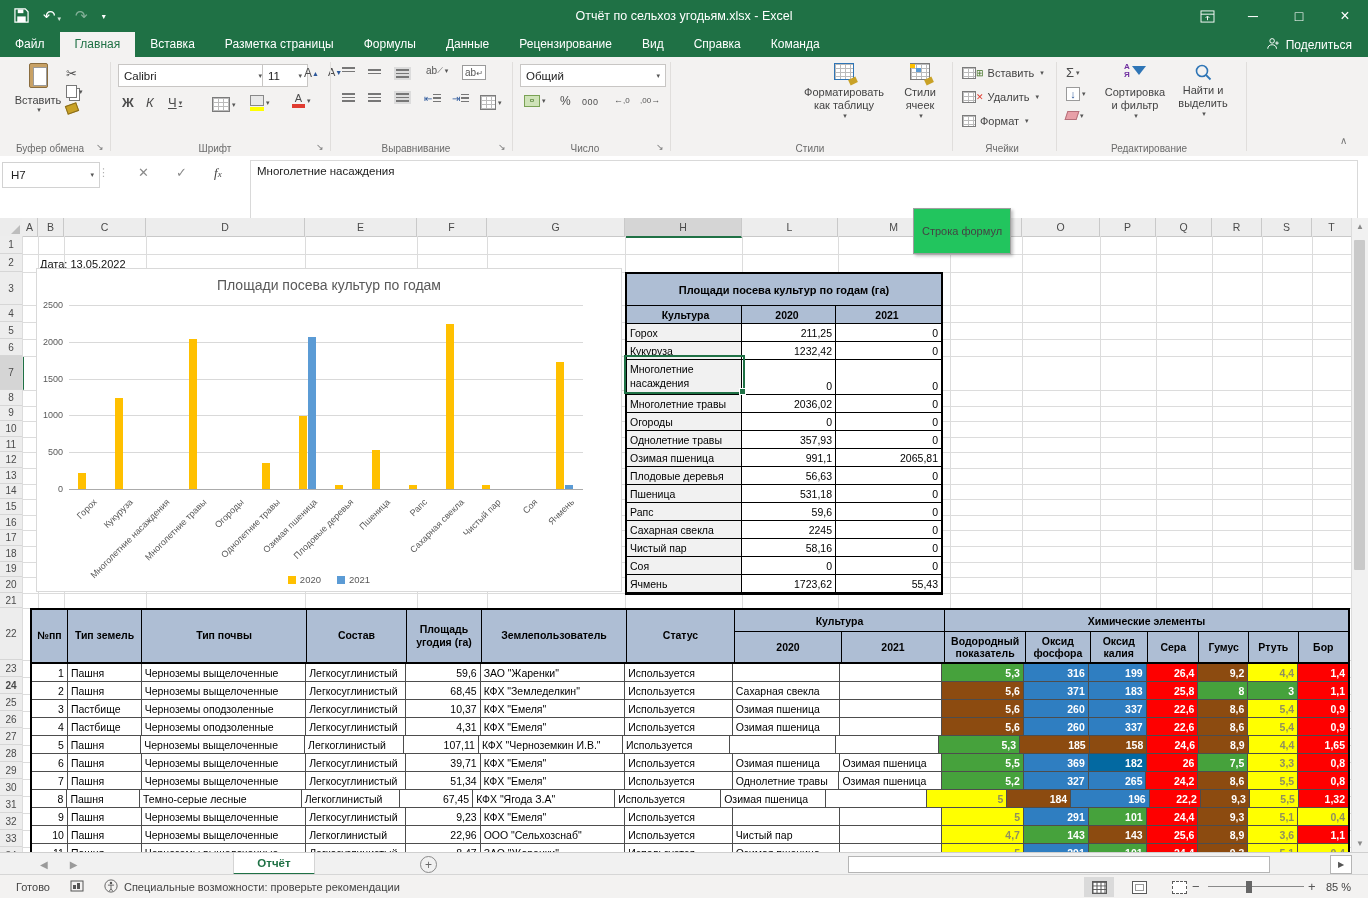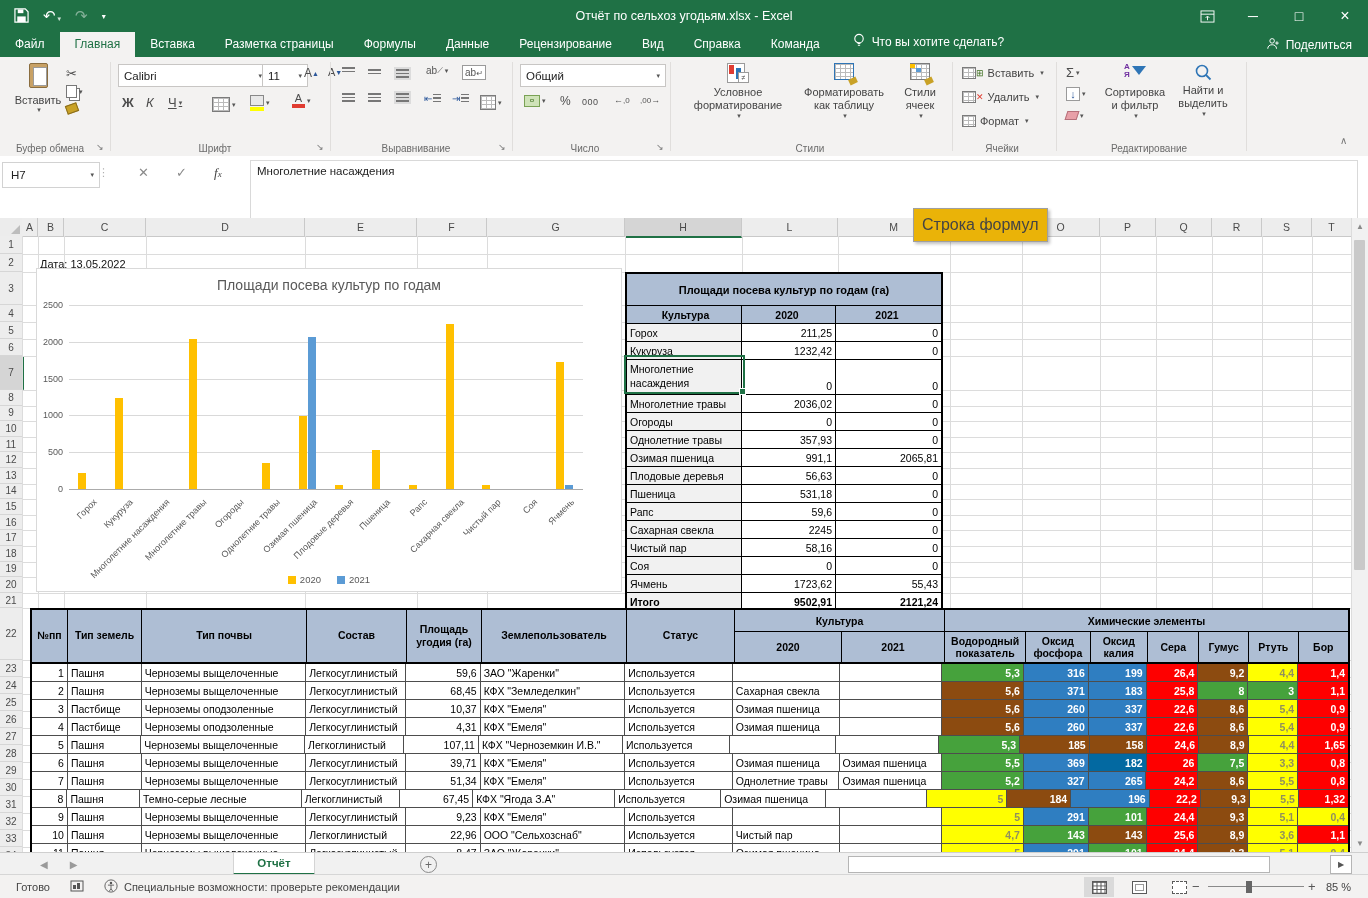--- a/index.html
+++ b/index.html
@@ -91,21 +91,21 @@
   .land-row{display:flex;height:17px;border-bottom:1px solid #4d4d4d;}
   .land-row:last-child{border-bottom:none;}
   .lc{box-sizing:border-box;border-right:1px solid #4d4d4d;display:flex;align-items:center;overflow:hidden;padding:0 3px;white-space:nowrap;}
   .lc.num{justify-content:flex-end;}
   .lc.chem{justify-content:flex-end;font-weight:bold;color:#fff;}
   .lc.cy{color:#90905e;}
   
   .vscroll{position:absolute;right:0;top:0;width:16px;bottom:0;background:#f1f1f1;border-left:1px solid #dcdcdc;}
   .vs-btn{position:absolute;left:0;width:16px;height:17px;display:flex;align-items:center;justify-content:center;color:#8a8a8a;font-size:8px;}
   .vs-thumb{position:absolute;left:2px;width:11px;background:#c9c9c9;border-radius:1px;}
-  .tooltip{position:absolute;left:913px;top:208px;height:20px;background:#eab308;border:1px solid #9f9f9f;box-shadow:2px 2px 3px rgba(0,0,0,.25);display:flex;align-items:center;padding:6px 8px;font-size:16px;color:#444;z-index:50;}
+  .tooltip{position:absolute;left:913px;top:208px;height:20px;background:#22c55e;border:1px solid #9f9f9f;box-shadow:2px 2px 3px rgba(0,0,0,.25);display:flex;align-items:center;padding:12px 8px;font-size:11px;color:#444;z-index:50;}
   
   .tabbar{position:absolute;top:852px;left:0;width:1368px;height:22px;background:#f1f1f1;border-top:1px solid #cfcfcf;}
   .sheetnav{position:absolute;left:40px;top:0;height:22px;display:flex;align-items:center;gap:22px;color:#9a9a9a;font-size:10px;}
   .sheettab{position:absolute;left:233px;top:0;height:20px;width:80px;background:#fff;border-left:1px solid #d4d4d4;border-right:1px solid #d4d4d4;border-bottom:2px solid #1F7145;display:flex;align-items:center;justify-content:center;color:#1F7145;font-weight:bold;font-size:11.5px;}
   .addsheet{position:absolute;left:420px;top:3px;width:15px;height:15px;border:1px solid #8a8a8a;border-radius:50%;color:#6a6a6a;display:flex;align-items:center;justify-content:center;font-size:12px;line-height:1;}
   .hthumb{position:absolute;left:848px;top:3px;width:420px;height:15px;background:#fff;border:1px solid #b5b5b5;}
   .hbtn{position:absolute;left:1330px;top:2px;width:20px;height:17px;background:#fff;border:1px solid #b5b5b5;display:flex;align-items:center;justify-content:center;color:#555;font-size:8px;}
   
   .statusbar{position:absolute;top:874px;left:0;width:1368px;height:24px;background:#f3f2f1;border-top:1px solid #d6d6d6;color:#444;font-size:11px;}
   .sb-left{position:absolute;left:16px;top:0;height:24px;display:flex;align-items:center;gap:20px;}
@@ -156,29 +156,20 @@
         <div class="rtab active">Главная</div>
         <div class="rtab">Вставка</div>
         <div class="rtab">Разметка страницы</div>
         <div class="rtab">Формулы</div>
         <div class="rtab">Данные</div>
         <div class="rtab">Рецензирование</div>
         <div class="rtab">Вид</div>
         <div class="rtab">Справка</div>
         <div class="rtab">Команда</div>
       </div>
-    <div class="tellme">
-      <span>
-        <svg width="12" height="15" viewBox="0 0 12 16">
-            <circle cx="6" cy="6" r="4.5" fill="none" stroke="#fff" stroke-width="1.2"></circle>
-            <path d="M4.5 11h3M4.8 13h2.4" stroke="#fff" stroke-width="1.2"></path>
-          </svg>
-      </span>
-      <span>Что вы хотите сделать?</span>
-    </div>
     <div class="share">
       <span>
         <svg width="14" height="13" viewBox="0 0 16 14">
             <circle cx="7" cy="4" r="2.6" fill="none" stroke="#fff" stroke-width="1.1"></circle>
             <path d="M2 13c0-3 2.2-4.6 5-4.6S12 10 12 13" fill="none" stroke="#fff" stroke-width="1.1"></path>
             <path d="M12.5 4.5v4M10.5 6.5h4" stroke="#fff" stroke-width="1.1"></path>
           </svg>
       </span>
       <span>Поделиться</span>
     </div>
@@ -290,30 +281,20 @@
       </div>
     <div class="icobtn" style="left:582px;top:40px;font-size:9px;letter-spacing:.5px;">
         <span>000</span>
       </div>
     <div class="icobtn" style="left:614px;top:38px;font-size:9px;color:#555;">←<span style="font-size:8px;">,0</span></div>
     <div class="icobtn" style="left:640px;top:38px;font-size:9px;color:#555;"><span style="font-size:8px;">,00</span>→</div>
     <div class="rg-label" style="left:512px;width:146px;">Число</div>
     <div class="launcher" style="left:656px;">↘</div>
     <div class="gsep" style="left:670px;"></div>
 
-    <div class="bigbtn" style="left:684px;top:6px;width:108px;">
-      <span style="position:relative;display:inline-block;width:22px;height:20px;">
-        <span style="position:absolute;left:0;top:0;width:16px;height:18px;border:1px solid #9a9a9a;background:#fff;"></span>
-        <span style="position:absolute;left:2px;top:2px;width:5px;height:9px;background:#E03C31;"></span>
-        <span style="position:absolute;left:9px;top:5px;width:5px;height:11px;background:#2E75B6;"></span>
-        <span style="position:absolute;right:0;bottom:0;width:9px;height:9px;border:1px solid #9a9a9a;background:#fff;font-size:7px;line-height:9px;text-align:center;">≠</span>
-      </span>
-      <span style="margin-top:3px;white-space:normal;line-height:1.2;">Условное форматирование</span>
-        <span class="dd">▾</span>
-    </div>
     <div class="bigbtn" style="left:796px;top:6px;width:96px;">
       <span style="position:relative;display:inline-block;width:22px;height:20px;">
         <span class="grid-ico" style="width:18px;height:15px;border-color:#2E75B6;"></span>
         <span style="position:absolute;right:-2px;bottom:-1px;width:8px;height:6px;background:#c9a227;transform:rotate(-25deg);"></span>
       </span>
       <span style="margin-top:3px;white-space:normal;line-height:1.2;">Форматировать как таблицу</span>
         <span class="dd">▾</span>
     </div>
     <div class="bigbtn" style="left:894px;top:6px;width:52px;">
       <span style="position:relative;display:inline-block;width:22px;height:20px;">
@@ -433,21 +414,21 @@
         <div class="rowh" style="top: 265.6px; height: 14.6px;">14</div>
         <div class="rowh" style="top: 281.2px; height: 14.6px;">15</div>
         <div class="rowh" style="top: 296.8px; height: 14.6px;">16</div>
         <div class="rowh" style="top: 312.4px; height: 14.6px;">17</div>
         <div class="rowh" style="top: 328px; height: 14.6px;">18</div>
         <div class="rowh" style="top: 343.6px; height: 14.6px;">19</div>
         <div class="rowh" style="top: 359.2px; height: 14.6px;">20</div>
         <div class="rowh" style="top: 374.8px; height: 14.6px;">21</div>
         <div class="rowh" style="top: 390.4px; height: 51px;">22</div>
         <div class="rowh" style="top: 442.4px; height: 16px;">23</div>
-        <div class="rowh" style="top: 459.4px; height: 16px;">24</div>
+        <div class="rowh" style="top: 459.4px; height: 16px; font-weight: bold;">24</div>
         <div class="rowh" style="top: 476.4px; height: 16px;">25</div>
         <div class="rowh" style="top: 493.4px; height: 16px;">26</div>
         <div class="rowh" style="top: 510.4px; height: 16px;">27</div>
         <div class="rowh" style="top: 527.4px; height: 16px;">28</div>
         <div class="rowh" style="top: 544.4px; height: 16px;">29</div>
         <div class="rowh" style="top: 561.4px; height: 16px;">30</div>
         <div class="rowh" style="top: 578.4px; height: 16px;">31</div>
         <div class="rowh" style="top: 595.4px; height: 16px;">32</div>
         <div class="rowh" style="top: 612.4px; height: 16px;">33</div>
         <div class="rowh" style="top: 629.4px; height: 16px;">34</div>
@@ -634,25 +615,20 @@
           <div class="cr-row">
             <div class="cr-c lab">Соя</div>
             <div class="cr-c num">0</div>
             <div class="cr-c num2">0</div>
           </div>
           <div class="cr-row">
             <div class="cr-c lab">Ячмень</div>
             <div class="cr-c num">1723,62</div>
             <div class="cr-c num2">55,43</div>
           </div>
-          <div class="cr-row total">
-            <div class="cr-c lab">Итого</div>
-            <div class="cr-c num">9502,91</div>
-            <div class="cr-c num2">2121,24</div>
-          </div>
         </div>
     </div>
     <div class="selbox"></div>
     <div class="selhandle"></div>
 
     <div class="land">
       <div class="lh">
         <div class="lh-cell" style="width:36px;">№пп</div>
         <div class="lh-cell" style="width:74px;">Тип земель</div>
         <div class="lh-cell" style="width:165px;">Тип почвы</div>

